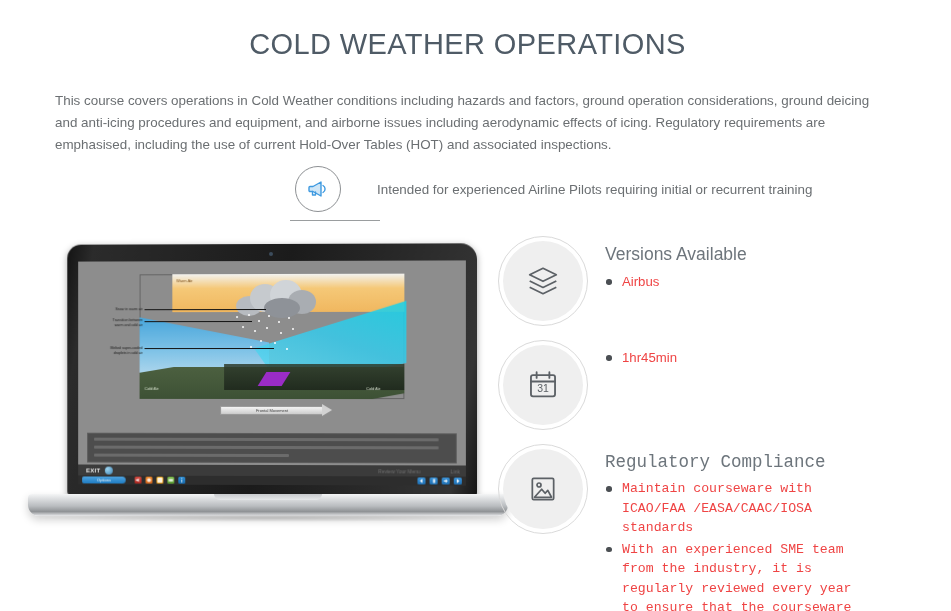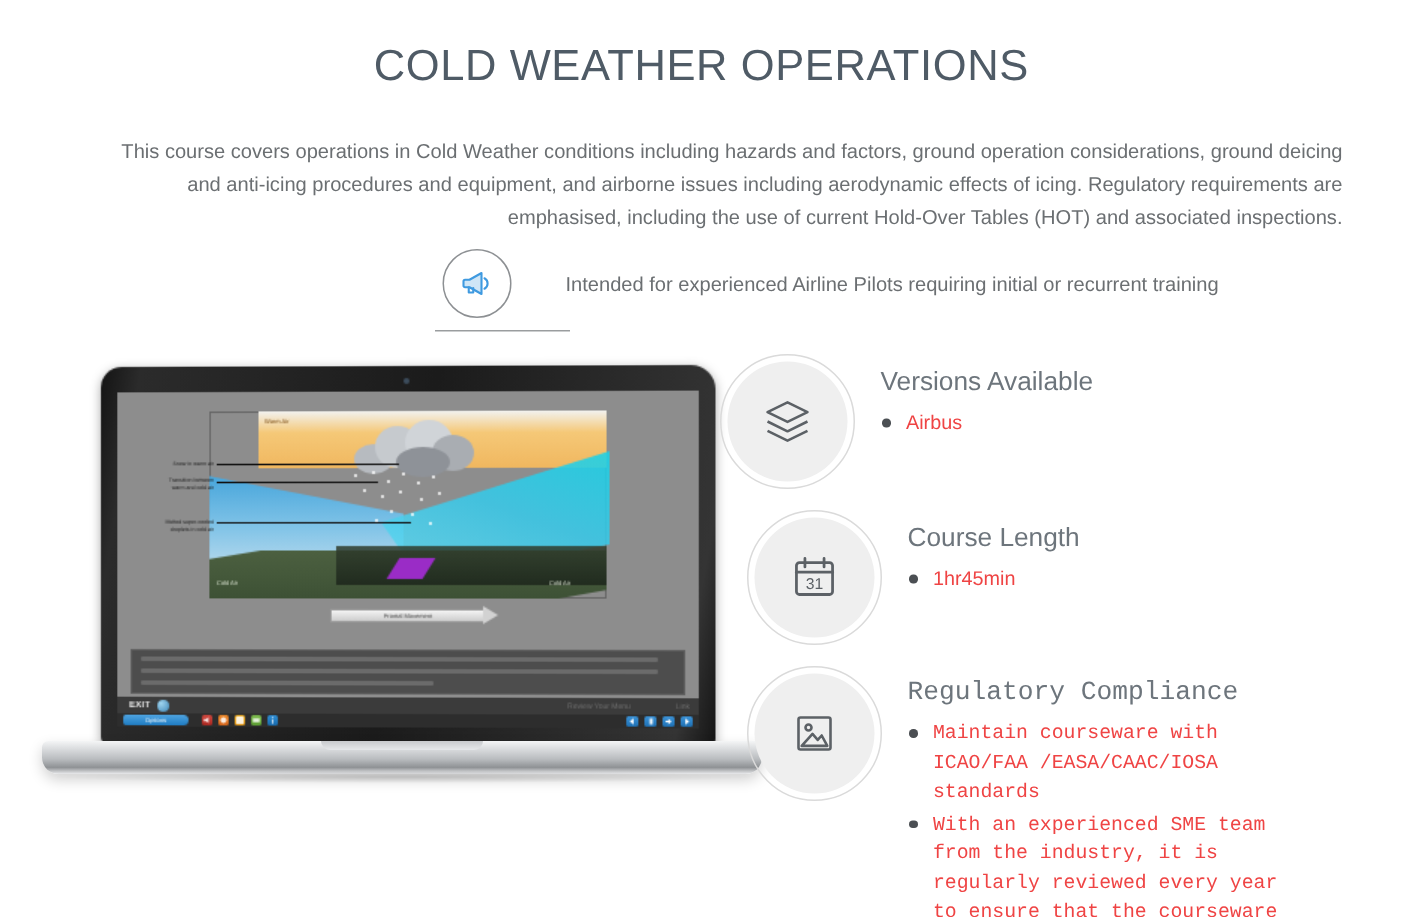--- a/index.html
+++ b/index.html
@@ -22,21 +22,21 @@
     text-align: center;
     font-size: 29px;
     letter-spacing: 0.4px;
     font-weight: 400;
     color: #4f5b66;
   }
   .course-desc {
     position: absolute;
     top: 90px; left: 55px;
     width: 840px;
-    text-align: right;
+    text-align: left;
     font-size: 13.4px;
     line-height: 22px;
     color: #6b6f72;
   }
 
   
   .intended-row {
     position: absolute;
     top: 166px; left: 295px;
     display: flex;
@@ -310,21 +310,21 @@
     width: 462px; height: 8px;
     background: radial-gradient(ellipse at center, rgba(0,0,0,0.16), rgba(0,0,0,0) 72%);
   }
 
   
   .feature {
     position: absolute;
     display: flex;
     align-items: flex-start;
   }
-  .f1 { left: 480px; top: 236px; }
+  .f1 { left: 498px; top: 236px; }
   .f2 { left: 498px; top: 340px; }
   .f3 { left: 498px; top: 444px; font-family: Liberation Mono, monospace; }
 
   .feat-circle-wrap {
     position: relative;
     width: 94px; height: 90px;
     flex: none;
   }
   .feat-ring {
     position: absolute;
@@ -530,21 +530,20 @@
       <div class="feat-disc">
         <svg width="34" height="34" viewBox="0 0 24 24" fill="none" stroke="#5c6166" stroke-width="1.3" stroke-linecap="round">
           <rect x="3.5" y="5" width="17" height="15" rx="1.4"></rect>
           <path d="M3.5 9.5h17"></path>
           <path d="M7.5 3v4M16.5 3v4"></path>
           <text x="12" y="17.2" font-size="7.4" text-anchor="middle" fill="#5c6166" stroke="none" font-family="Liberation Sans, sans-serif">31</text>
         </svg>
       </div>
     </div>
     <div class="feat-body">
-      <div class="feat-title">Course Length</div>
       <ul class="feat-list">
         <li>1hr45min</li>
       </ul>
     </div>
   </div>
 
   <div class="feature f3">
     <div class="feat-circle-wrap">
       <div class="feat-ring"></div>
       <div class="feat-disc">

